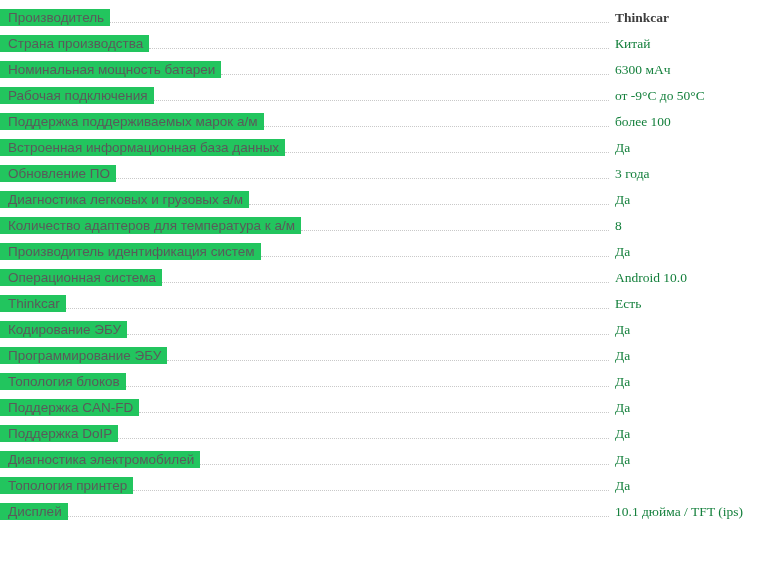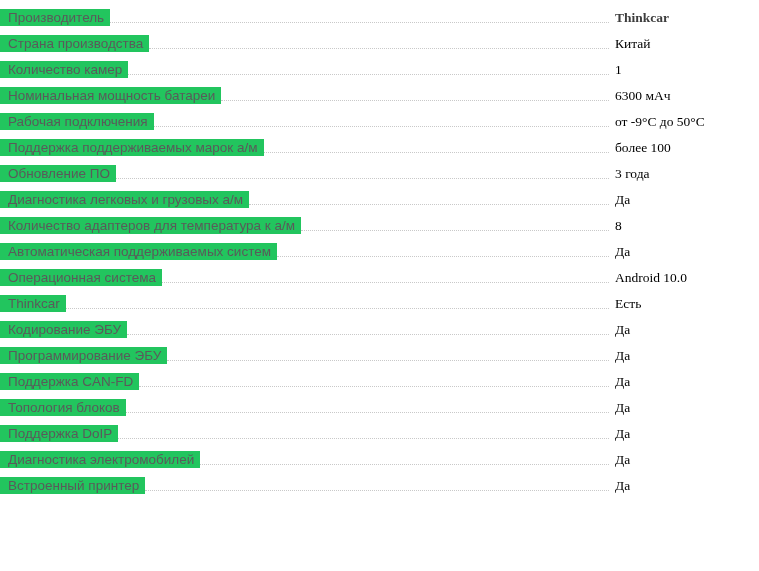--- a/index.html
+++ b/index.html
@@ -53,21 +53,21 @@
   .dotted-fill {
     flex: 1 1 auto;
     border-bottom: 1px dotted #c9c9c9;
     height: 12px;
     position: relative;
     top: -3px;
     margin-right: 4px;
   }
   .value-text {
     font-size: 13.5px;
-    color: #000000;
+    color: #15803d;
     white-space: nowrap;
     line-height: 17px;
     display: block;
     padding-left: 2px;
   }
   .value-text.first-value {
     color: #3d3d3d;
     font-weight: bold;
   }
   .row-first .label-text {
@@ -97,31 +97,20 @@
           <span class="dotted-fill"></span>
         </div>
       </td>
       <td class="spec-value-cell">
         <span class="value-text">Китай</span>
       </td>
     </tr>
     <tr class="spec-row">
       <td class="spec-label-cell">
         <div class="label-wrap">
-          <span class="label-text">Количество камер</span>
-          <span class="dotted-fill"></span>
-        </div>
-      </td>
-      <td class="spec-value-cell">
-        <span class="value-text">1</span>
-      </td>
-    </tr>
-    <tr class="spec-row">
-      <td class="spec-label-cell">
-        <div class="label-wrap">
           <span class="label-text">Номинальная мощность батареи</span>
           <span class="dotted-fill"></span>
         </div>
       </td>
       <td class="spec-value-cell">
         <span class="value-text">6300 мАч</span>
       </td>
     </tr>
     <tr class="spec-row">
       <td class="spec-label-cell">
@@ -141,20 +130,31 @@
           <span class="dotted-fill"></span>
         </div>
       </td>
       <td class="spec-value-cell">
         <span class="value-text">более 100</span>
       </td>
     </tr>
     <tr class="spec-row">
       <td class="spec-label-cell">
         <div class="label-wrap">
+          <span class="label-text">Встроенная информационная база данных</span>
+          <span class="dotted-fill"></span>
+        </div>
+      </td>
+      <td class="spec-value-cell">
+        <span class="value-text">Да</span>
+      </td>
+    </tr>
+    <tr class="spec-row">
+      <td class="spec-label-cell">
+        <div class="label-wrap">
           <span class="label-text">Обновление ПО</span>
           <span class="dotted-fill"></span>
         </div>
       </td>
       <td class="spec-value-cell">
         <span class="value-text">3 года</span>
       </td>
     </tr>
     <tr class="spec-row">
       <td class="spec-label-cell">
@@ -174,21 +174,21 @@
           <span class="dotted-fill"></span>
         </div>
       </td>
       <td class="spec-value-cell">
         <span class="value-text">8</span>
       </td>
     </tr>
     <tr class="spec-row">
       <td class="spec-label-cell">
         <div class="label-wrap">
-          <span class="label-text">Автоматическая поддерживаемых систем</span>
+          <span class="label-text">Производитель идентификация систем</span>
           <span class="dotted-fill"></span>
         </div>
       </td>
       <td class="spec-value-cell">
         <span class="value-text">Да</span>
       </td>
     </tr>
     <tr class="spec-row">
       <td class="spec-label-cell">
         <div class="label-wrap">
@@ -229,42 +229,42 @@
           <span class="dotted-fill"></span>
         </div>
       </td>
       <td class="spec-value-cell">
         <span class="value-text">Да</span>
       </td>
     </tr>
     <tr class="spec-row">
       <td class="spec-label-cell">
         <div class="label-wrap">
+          <span class="label-text">Топология блоков</span>
+          <span class="dotted-fill"></span>
+        </div>
+      </td>
+      <td class="spec-value-cell">
+        <span class="value-text">Да</span>
+      </td>
+    </tr>
+    <tr class="spec-row">
+      <td class="spec-label-cell">
+        <div class="label-wrap">
           <span class="label-text">Поддержка CAN-FD</span>
           <span class="dotted-fill"></span>
         </div>
       </td>
       <td class="spec-value-cell">
         <span class="value-text">Да</span>
       </td>
     </tr>
     <tr class="spec-row">
       <td class="spec-label-cell">
         <div class="label-wrap">
-          <span class="label-text">Топология блоков</span>
-          <span class="dotted-fill"></span>
-        </div>
-      </td>
-      <td class="spec-value-cell">
-        <span class="value-text">Да</span>
-      </td>
-    </tr>
-    <tr class="spec-row">
-      <td class="spec-label-cell">
-        <div class="label-wrap">
           <span class="label-text">Поддержка DoIP</span>
           <span class="dotted-fill"></span>
         </div>
       </td>
       <td class="spec-value-cell">
         <span class="value-text">Да</span>
       </td>
     </tr>
     <tr class="spec-row">
       <td class="spec-label-cell">
@@ -273,22 +273,33 @@
           <span class="dotted-fill"></span>
         </div>
       </td>
       <td class="spec-value-cell">
         <span class="value-text">Да</span>
       </td>
     </tr>
     <tr class="spec-row">
       <td class="spec-label-cell">
         <div class="label-wrap">
-          <span class="label-text">Встроенный принтер</span>
-          <span class="dotted-fill"></span>
-        </div>
-      </td>
-      <td class="spec-value-cell">
-        <span class="value-text">Да</span>
+          <span class="label-text">Топология принтер</span>
+          <span class="dotted-fill"></span>
+        </div>
+      </td>
+      <td class="spec-value-cell">
+        <span class="value-text">Да</span>
+      </td>
+    </tr>
+    <tr class="spec-row">
+      <td class="spec-label-cell">
+        <div class="label-wrap">
+          <span class="label-text">Дисплей</span>
+          <span class="dotted-fill"></span>
+        </div>
+      </td>
+      <td class="spec-value-cell">
+        <span class="value-text">10.1 дюйма / TFT (ips)</span>
       </td>
     </tr>
   </tbody>
 </table>
 
 </body></html>

